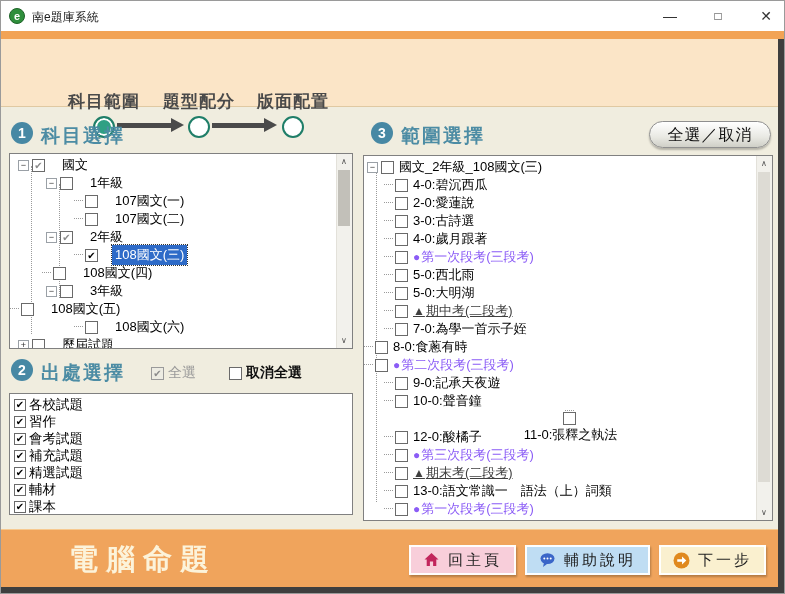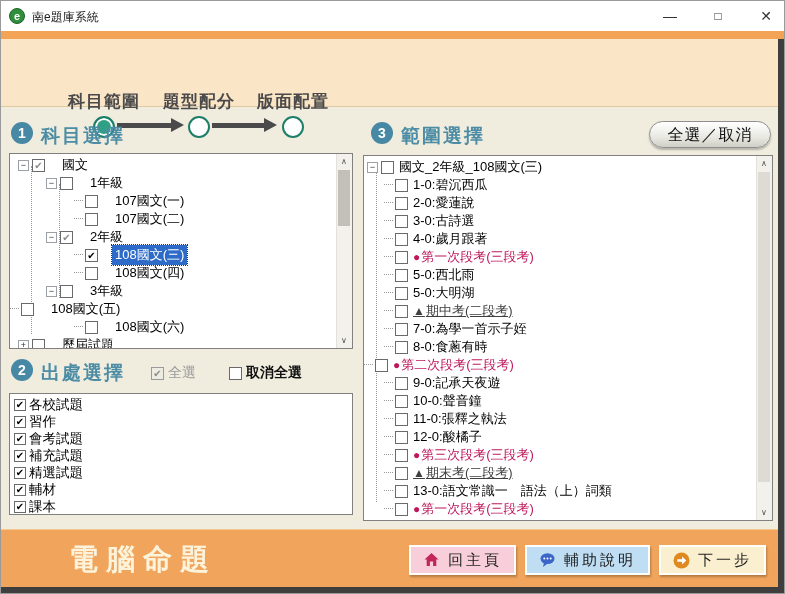--- a/index.html
+++ b/index.html
@@ -43,21 +43,21 @@
   .expander{display:inline-block;width:11px;height:11px;border:1px solid #9aa0a6;background:#fff;
     box-sizing:border-box;font-size:9px;line-height:8px;text-align:center;color:#333;
     margin-right:3px;flex:none;}
   .cb{display:inline-block;width:13px;height:13px;border:1px solid #6a6a6a;background:#fff;
     box-sizing:border-box;font-size:10px;line-height:11px;text-align:center;color:#000;
     margin-right:4px;flex:none;}
   .cb.partial{color:#8a8a8a;}
   .cb.disabled{background:#EDECE3;border-color:#9a9a9a;color:#8a8a8a;}
   .tlabel{padding:1px 3px;}
   .tlabel.selected{background:#2E6BC8;color:#fff;outline:1px dotted #333;}
-  .red{color:#be185d;} .blue{color:#404040;text-decoration:underline;}
+  .red{color:#8b5cf6;} .blue{color:#404040;text-decoration:underline;}
   .bullet{margin-right:1px;font-size:12px;}
   .vline{position:absolute;width:1px;border-left:1px dotted #9a9a9a;}
   
   .sbar{position:absolute;top:0;right:0;bottom:0;width:15px;background:#F2F1EC;
     border-left:1px solid #E3E1DA;}
   .sb-arrow{position:absolute;left:0;width:14px;height:15px;text-align:center;font-size:8px;
     color:#505050;line-height:15px;}
   .sb-up{top:0;} .sb-down{bottom:0;}
   .sb-thumb{position:absolute;left:1px;width:12px;background:#C2C0B9;}
   
@@ -144,21 +144,21 @@
         <div class="trow" style="padding-left: 36px;">
           <span class="expander">−</span>
           <span class="cb partial" style="margin-right: 14px;">✔</span>
           <span class="tlabel">2年級</span>
         </div>
         <div class="trow" style="padding-left: 64px;">
           <span class="stub"></span>
           <span class="cb" style="margin-right: 14px;">✔</span>
           <span class="tlabel selected">108國文(三)</span>
         </div>
-        <div class="trow" style="padding-left: 64px;">
+        <div class="trow" style="padding-left: 32px;">
           <span class="stub"></span>
           <span class="cb" style="margin-right: 14px;"></span>
           <span class="tlabel">108國文(四)</span>
         </div>
         <div class="trow" style="padding-left: 36px;">
           <span class="expander">−</span>
           <span class="cb" style="margin-right: 14px;"></span>
           <span class="tlabel">3年級</span>
         </div>
         <div class="trow" style="">
@@ -236,21 +236,21 @@
     <div class="vline" style="left:12px;top:14px;height:332px;"></div>
     <div class="rows">
         <div class="trow" style="padding-left: 3px;">
           <span class="expander">−</span>
           <span class="cb" style="margin-right: 2px;"></span>
           <span class="tlabel">國文_2年級_108國文(三)</span>
         </div>
         <div class="trow" style="padding-left: 20px;">
           <span class="stub"></span>
           <span class="cb" style="margin-right: 2px;"></span>
-          <span class="tlabel">1-0:碧沉西瓜</span>
+          <span class="tlabel">4-0:碧沉西瓜</span>
         </div>
         <div class="trow" style="padding-left: 20px;">
           <span class="stub"></span>
           <span class="cb" style="margin-right: 2px;"></span>
           <span class="tlabel">2-0:愛蓮說</span>
         </div>
         <div class="trow" style="padding-left: 20px;">
           <span class="stub"></span>
           <span class="cb" style="margin-right: 2px;"></span>
           <span class="tlabel">3-0:古詩選</span>
@@ -278,41 +278,41 @@
         <div class="trow" style="padding-left: 20px;">
           <span class="stub"></span>
           <span class="cb" style="margin-right: 2px;"></span>
           <span class="tlabel blue"><span class="bullet">▲</span>期中考(二段考)</span>
         </div>
         <div class="trow" style="padding-left: 20px;">
           <span class="stub"></span>
           <span class="cb" style="margin-right: 2px;"></span>
           <span class="tlabel">7-0:為學一首示子姪</span>
         </div>
-        <div class="trow" style="padding-left: 20px;">
+        <div class="trow" style="">
           <span class="stub"></span>
           <span class="cb" style="margin-right: 2px;"></span>
           <span class="tlabel">8-0:食蔥有時</span>
         </div>
         <div class="trow" style="">
           <span class="stub"></span>
           <span class="cb" style="margin-right: 2px;"></span>
           <span class="tlabel red"><span class="bullet">●</span>第二次段考(三段考)</span>
         </div>
         <div class="trow" style="padding-left: 20px;">
           <span class="stub"></span>
           <span class="cb" style="margin-right: 2px;"></span>
           <span class="tlabel">9-0:記承天夜遊</span>
         </div>
         <div class="trow" style="padding-left: 20px;">
           <span class="stub"></span>
           <span class="cb" style="margin-right: 2px;"></span>
           <span class="tlabel">10-0:聲音鐘</span>
         </div>
-        <div class="trow" style="padding-left: 20px;">
+        <div class="trow" style="padding-left: 20px; flex-direction: column;">
           <span class="stub"></span>
           <span class="cb" style="margin-right: 2px;"></span>
           <span class="tlabel">11-0:張釋之執法</span>
         </div>
         <div class="trow" style="padding-left: 20px;">
           <span class="stub"></span>
           <span class="cb" style="margin-right: 2px;"></span>
           <span class="tlabel">12-0:酸橘子</span>
         </div>
         <div class="trow" style="padding-left: 20px;">

